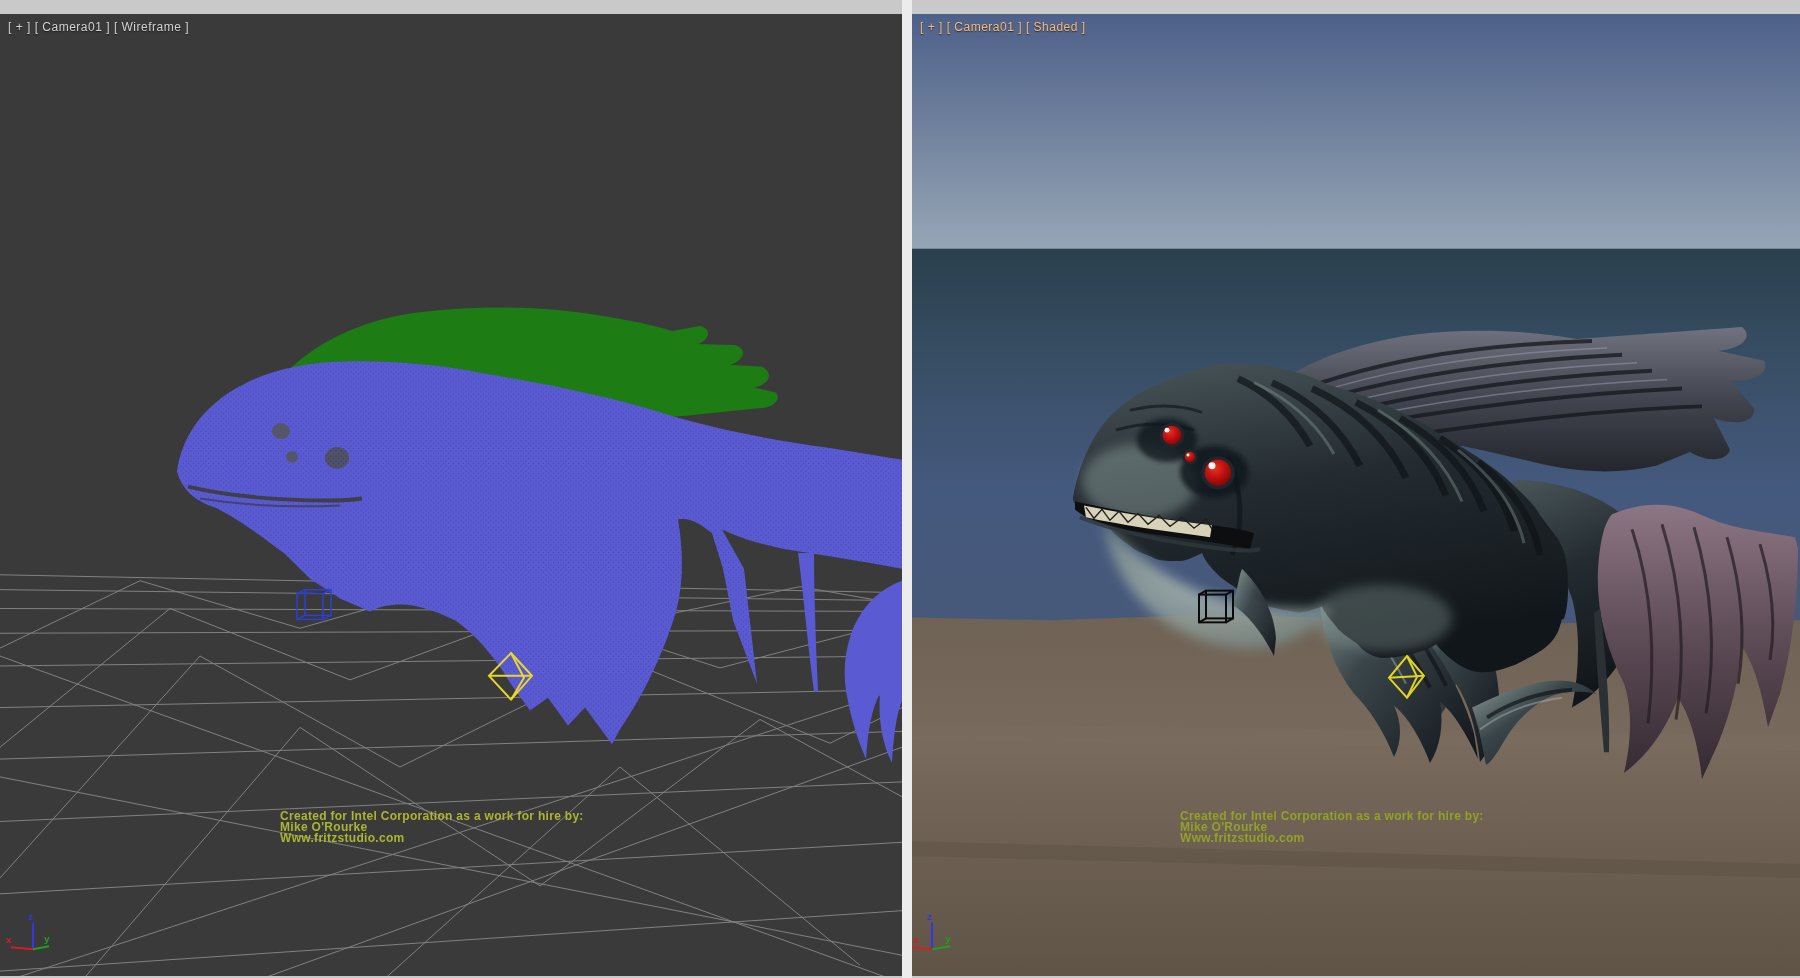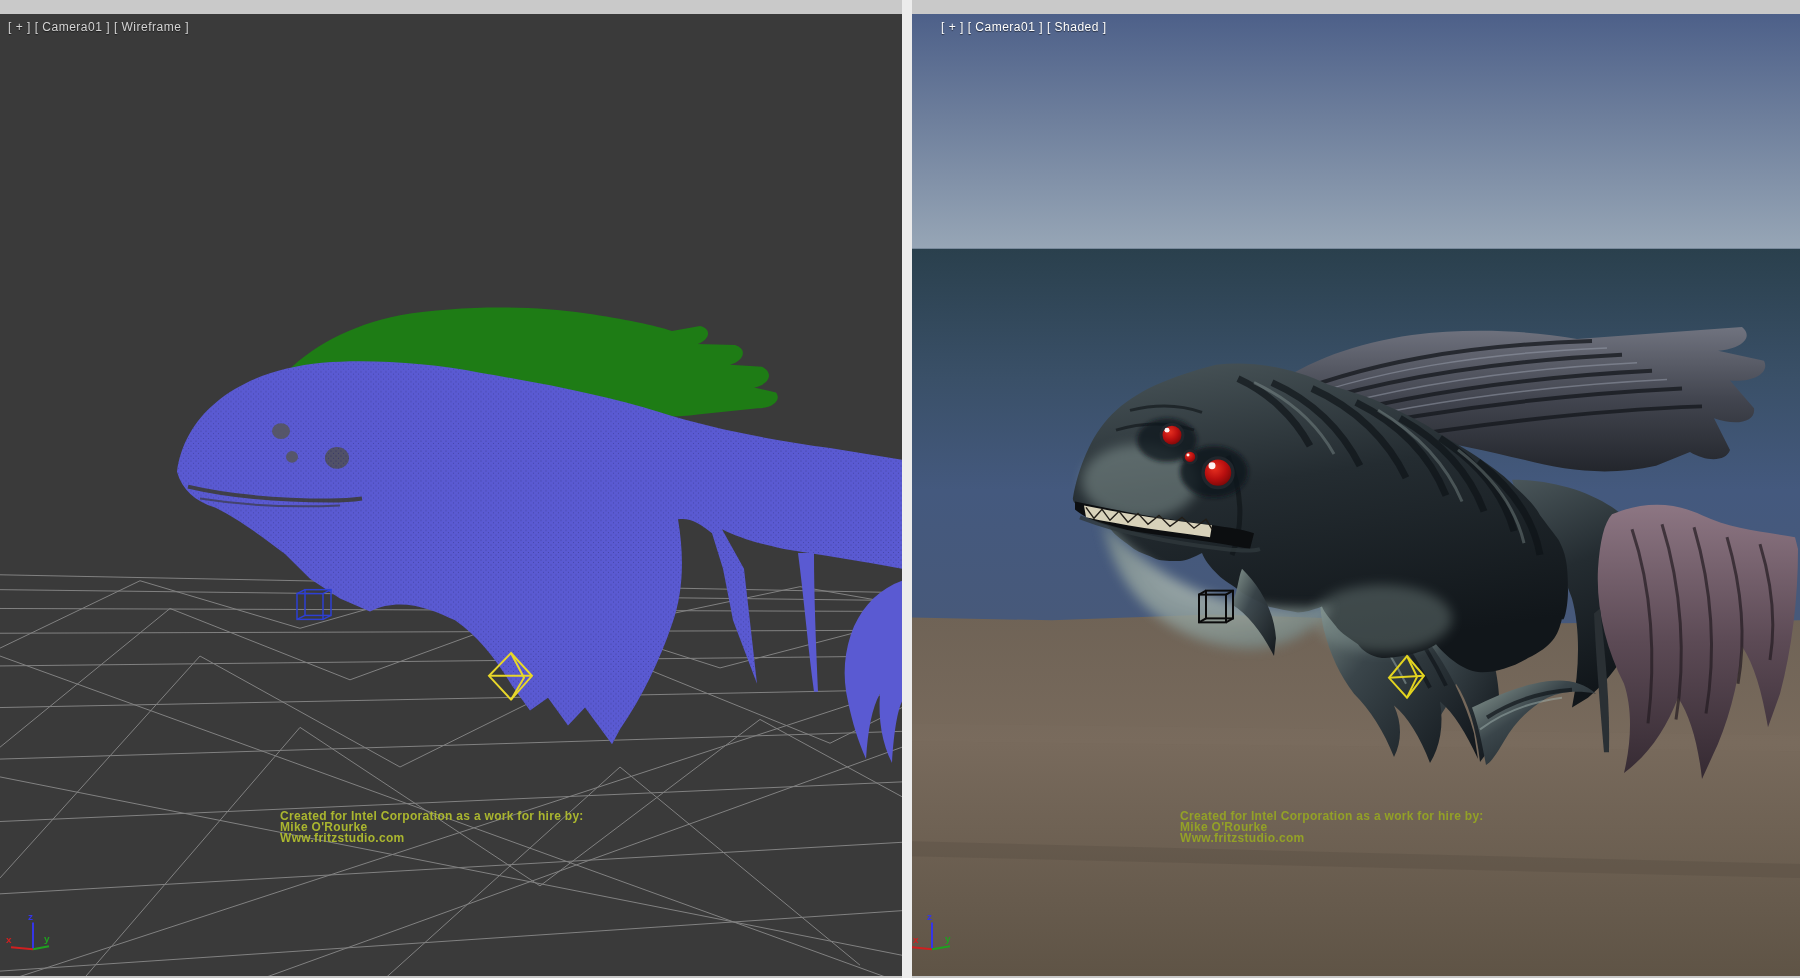--- a/index.html
+++ b/index.html
@@ -6,21 +6,21 @@
   .stage{position:relative;width:1800px;height:978px;background:#c9c9c9;overflow:hidden;
          font-family:"Liberation Sans",sans-serif;}
   .frame-strip{position:absolute;left:0;width:1800px;height:2px;background:#c9c9c9;z-index:50;}
   .divider{position:absolute;top:0;left:902px;width:10px;height:978px;background:#ececec;z-index:50;}
   .viewport{position:absolute;top:14px;height:969px;overflow:hidden;}
   #vp-left{left:0;width:902px;background:#3a3a3a;}
   #vp-right{left:912px;width:888px;background:#46597c;}
   .viewport svg{position:absolute;top:0;left:0;width:100%;height:100%;display:block;}
   .vp-label{position:absolute;top:6px;left:8px;font-size:12px;letter-spacing:.5px;z-index:20;
             color:#d4d4d4;text-shadow:0 1px 1px rgba(0,0,0,.55);white-space:pre;cursor:default;}
-  #vp-right .vp-label{color:#ffffff;margin-left:21px;}
+  #vp-right .vp-label{color:#fdba74;}
   .watermark{position:absolute;z-index:15;font-size:12px;font-weight:bold;line-height:11px;
              letter-spacing:.3px;white-space:pre;}
   #vp-left .watermark{left:280px;top:797px;color:#aab62f;}
   #vp-right .watermark{left:268px;top:797px;color:#93a127;}
 </style>
 </head>
 <body>
 
 <div class="stage">
   <div class="frame-strip" style="top:0"></div>

